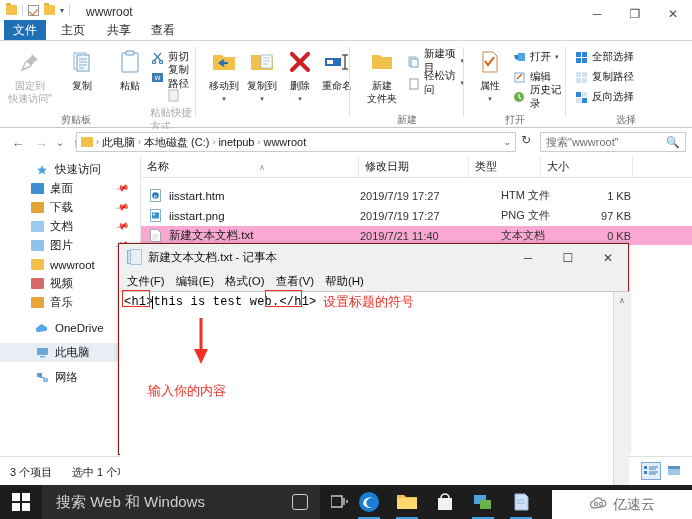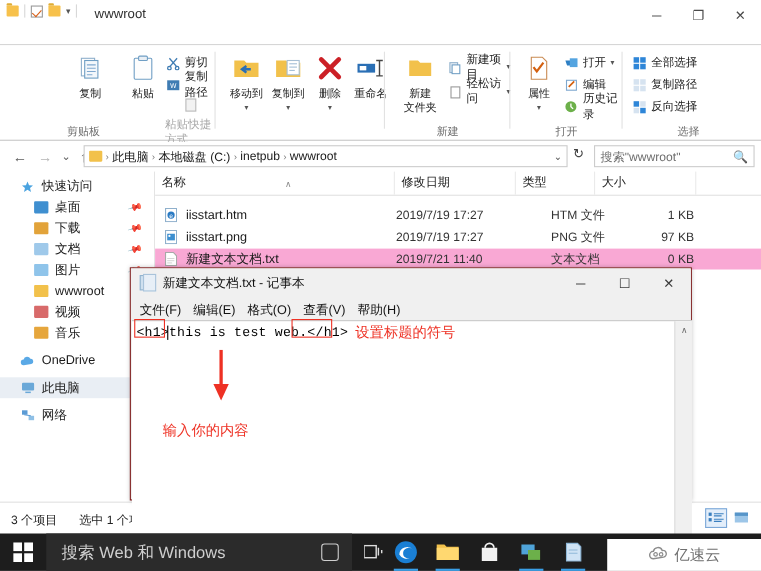--- a/index.html
+++ b/index.html
@@ -61,21 +61,21 @@
   .crumb { font-size:11px; color:#1a1a1a; }
   .crumbsep { font-size:9px; color:#7a7a7a; }
   .addrcaret { margin-left:auto; font-size:9px; color:#555; }
   .refresh { position:absolute; left:521px; top:4px; font-size:12px; color:#444; }
   .searchbox { position:absolute; left:540px; top:3px; width:146px; height:20px; border:1px solid #cccccc; background:#fff; display:flex; align-items:center; padding:0 5px; }
   .searchbox .sp { font-size:11px; color:#6e6e6e; }
   .searchbox .mag { margin-left:auto; font-size:11px; color:#333; }
 
   
   .navpane { position:absolute; left:0; top:156px; width:140px; height:299px; background:#fff; font-size:11.5px; }
-  .navitem { height:19px; display:flex; align-items:center; gap:6px; padding-left:18px; position:relative; }
+  .navitem { height:19px; display:flex; align-items:center; gap:6px; padding-left:35px; position:relative; }
   .navitem.ind { padding-left:30px; }
   .navitem.sel { background:#e9eef4; }
   .navitem .pin { position:absolute; right:12px; color:#9a9a9a; font-size:9px; transform:rotate(30deg); }
   .nico { width:14px; height:13px; display:flex; align-items:center; justify-content:center; flex:0 0 14px; }
   .sq { width:13px; height:11px; border-radius:1px; }
 
   .splitter { position:absolute; left:140px; top:156px; width:1px; height:299px; background:#e4e4e4; }
 
   
   .filelist { position:absolute; left:141px; top:156px; width:551px; height:299px; background:#fff; }
@@ -149,24 +149,44 @@
       <div class="sep"></div>
     </div>
     <div class="win-title">wwwroot</div>
     <div class="wbtns">
       <div class="wbtn">─</div>
       <div class="wbtn">❐</div>
       <div class="wbtn close">✕</div>
     </div>
   </div>
 
+  <div class="tabbar">
+    <div class="tab file">文件</div>
+    <div class="tab t1">主页</div>
+    <div class="tab t2">共享</div>
+    <div class="tab t3">查看</div>
+    <div class="helpgrp">
+      <div class="chev">∧</div>
+      <div class="helpq">?</div>
+    </div>
+  </div>
 
   <div class="ribbon">
 
     <div class="rgroup" style="left:0;width:196px;">
+      <div class="bigbtn dim" style="left:4px;">
+        <div class="bico">
+          <svg width="22" height="22" viewBox="0 0 22 22">
+              <path d="M13 3 L19 9 L16 10 L12 15 L7 10 L12 6 Z" fill="#bfbfbf"></path>
+              <path d="M7 10 L3 19 L12 15" fill="none" stroke="#bfbfbf" stroke-width="1.4"></path>
+            </svg>
+        </div>
+        <div class="blab">固定到</div>
+        <div class="blab">快速访问"</div>
+      </div>
       <div class="bigbtn" style="left:56px;">
         <div class="bico">
           <svg width="24" height="24" viewBox="0 0 24 24">
             <rect x="4" y="3" width="12" height="16" fill="#fff" stroke="#8fb0cc"></rect>
             <rect x="7" y="5" width="12" height="16" fill="#f3f7fb" stroke="#6f9ec4"></rect>
             <g stroke="#7fa8cf" stroke-width="1">
                 <line x1="9" y1="9" x2="17" y2="9"></line>
                 <line x1="9" y1="12" x2="17" y2="12"></line>
                 <line x1="9" y1="15" x2="17" y2="15"></line>
                 <line x1="9" y1="18" x2="14" y2="18"></line>

